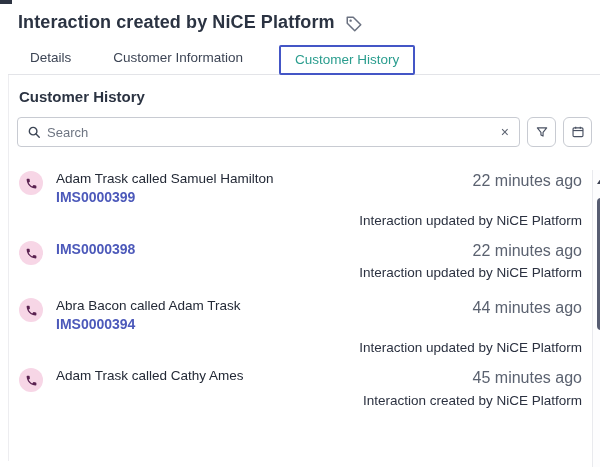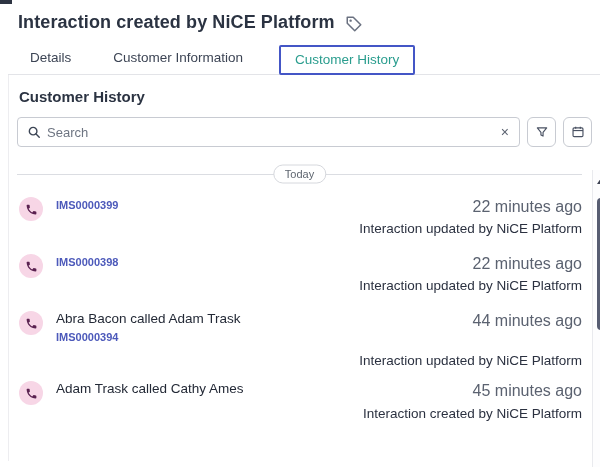--- a/index.html
+++ b/index.html
@@ -41,21 +41,21 @@
   
   .list-area{position:relative;margin-top:16px;padding:0 26px 0 8px;}
   .today-divider{position:relative;height:22px;margin:0 0 4px 0;}
   .today-divider .line{position:absolute;left:0;right:0;top:11px;height:1px;background:#dbdde2;}
   .today-pill{position:absolute;left:50%;top:11px;transform:translate(-50%,-50%);background:#fff;border:1px solid #d6d8dd;border-radius:11px;padding:2px 11px 3px 11px;font-size:11px;color:#5f6670;}
 
   .history-row{position:relative;display:flex;padding:7px 0 3px 2px;min-height:57px;box-sizing:border-box;}
   .avatar{width:24px;height:24px;border-radius:50%;background:#f7d6e6;display:flex;align-items:center;justify-content:center;flex:0 0 24px;margin-right:13px;margin-top:1px;color:#5a2150;}
   .row-main{flex:1;min-width:0;}
   .row-title{font-size:13.5px;color:#232936;line-height:18px;}
-  .row-id{font-size:11px;font-weight:700;color:#4c59ba;line-height:15px;margin-top:2px;cursor:pointer;}
+  .row-id{font-size:14px;font-weight:700;color:#4c59ba;line-height:15px;margin-top:2px;cursor:pointer;}
   .row-desc{font-size:13.5px;color:#2b3140;line-height:18px;margin-top:7px;text-align:right;}
   .row-time{position:absolute;right:0;top:9px;font-size:16px;color:#5b6270;white-space:nowrap;}
 
   
   .scrollbar{position:absolute;right:0;top:170px;bottom:0;width:15px;background:#fdfdfe;border-left:1px solid #e9eaee;}
   .scroll-up{position:absolute;top:8px;left:50%;transform:translateX(-50%);width:0;height:0;border-left:4px solid transparent;border-right:4px solid transparent;border-bottom:6px solid #3e4353;}
   .scroll-thumb{position:absolute;top:28px;left:50%;transform:translateX(-50%);width:8px;height:132px;border-radius:4px;background:#575d72;cursor:grab;}
 </style>
 </head>
 <body>
@@ -109,32 +109,29 @@
             <line x1="3.5" y1="9.5" x2="20.5" y2="9.5"></line>
             <line x1="8" y1="3" x2="8" y2="6.5"></line>
             <line x1="16" y1="3" x2="16" y2="6.5"></line>
           </svg>
         </span>
       </div>
     </div>
 
     <div class="list-area">
 
-      <div class="today-divider">
-        <div class="line"></div>
-        <div class="today-pill">Today</div>
-      </div>
 
       <div class="history-row">
         <span class="avatar">
           <svg width="13" height="13" viewBox="0 0 24 24" fill="currentColor">
             <path d="M6.62 10.79c1.44 2.83 3.76 5.14 6.59 6.59l2.2-2.2c.27-.27.67-.36 1.02-.24 1.12.37 2.33.57 3.57.57.55 0 1 .45 1 1V20c0 .55-.45 1-1 1-9.39 0-17-7.61-17-17 0-.55.45-1 1-1h3.5c.55 0 1 .45 1 1 0 1.25.2 2.45.57 3.57.11.35.03.74-.24 1.02l-2.2 2.2z"></path>
           </svg>
         </span>
         <div class="row-main">
+          <div class="row-title">Adam Trask called Samuel Hamilton</div>
           <div class="row-id">IMS0000399</div>
           <div class="row-desc">Interaction updated by NiCE Platform</div>
         </div>
         <div class="row-time">22 minutes ago</div>
       </div>
 
       <div class="history-row">
         <span class="avatar">
           <svg width="13" height="13" viewBox="0 0 24 24" fill="currentColor">
             <path d="M6.62 10.79c1.44 2.83 3.76 5.14 6.59 6.59l2.2-2.2c.27-.27.67-.36 1.02-.24 1.12.37 2.33.57 3.57.57.55 0 1 .45 1 1V20c0 .55-.45 1-1 1-9.39 0-17-7.61-17-17 0-.55.45-1 1-1h3.5c.55 0 1 .45 1 1 0 1.25.2 2.45.57 3.57.11.35.03.74-.24 1.02l-2.2 2.2z"></path>

